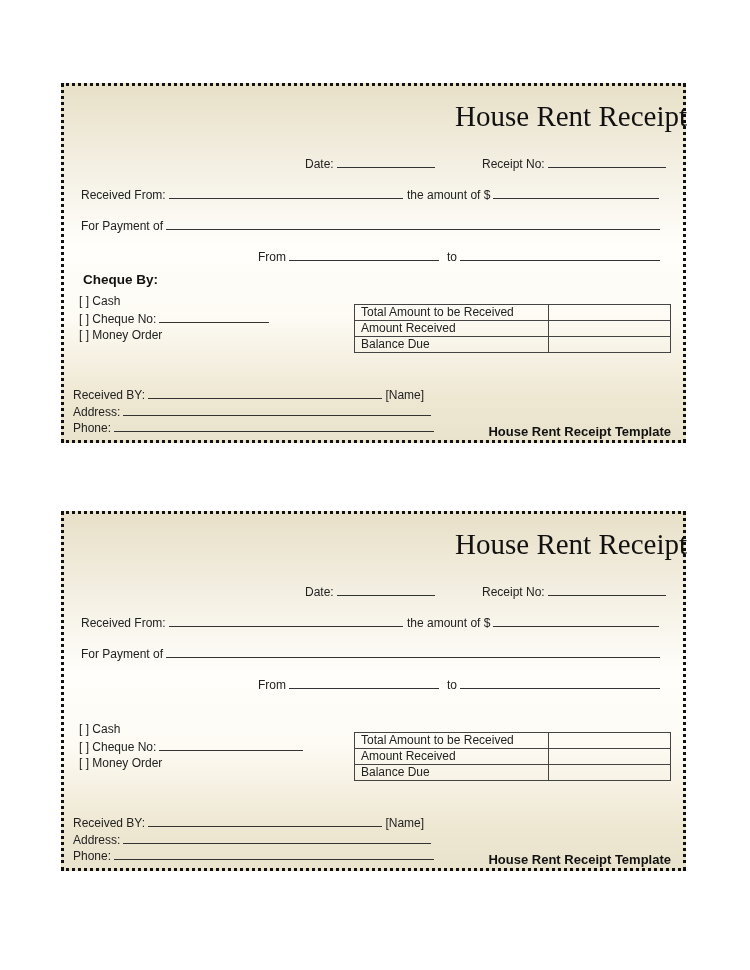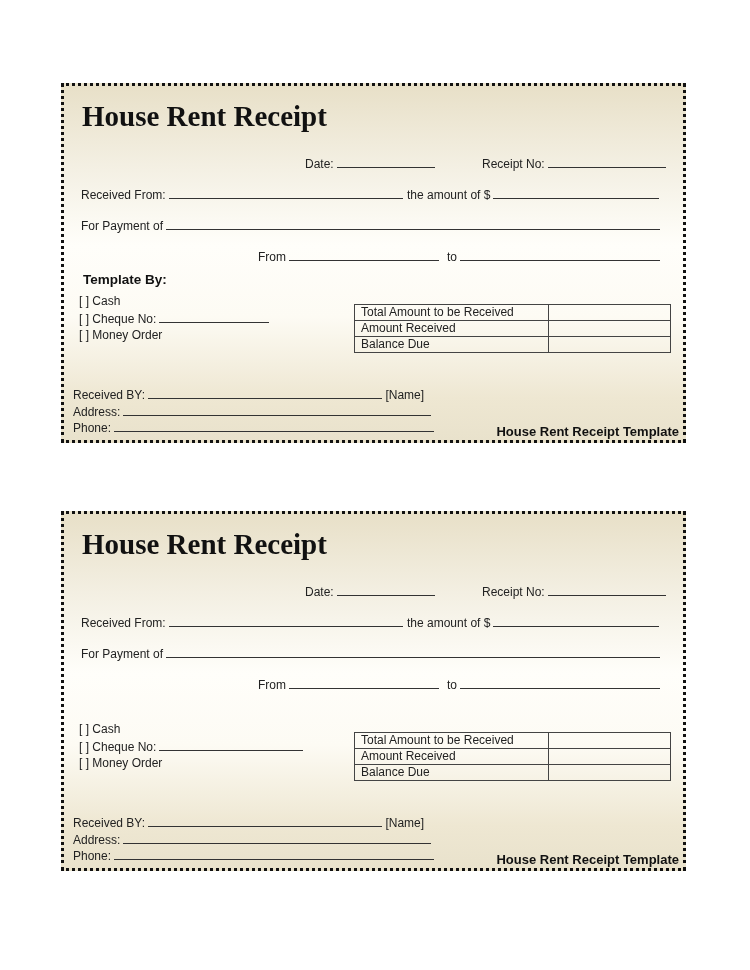--- a/index.html
+++ b/index.html
@@ -6,29 +6,29 @@
   body { width: 750px; height: 970px; position: relative; overflow: hidden;
          font-family: "Liberation Sans", sans-serif; color: #222; }
   .receipt {
     position: absolute; left: 61px; width: 625px; height: 360px;
     border: 3px dotted #111; box-sizing: border-box;
     background: linear-gradient(to bottom, #e8e0c8 0%, #f3efe2 22%, #fffefa 45%, #fdfbf4 65%, #eee7d2 88%, #e9e2cc 100%);
   }
   #receipt-1 { top: 83px; }
   #receipt-2 { top: 511px; }
   .abs { position: absolute; white-space: nowrap; font-size: 12px; line-height: 14px; text-align: center; }
-  .title { font-family: "Liberation Serif", serif; font-weight: bold; font-size: 29px;
-           line-height: 32px; left: 18px; width: 100%; text-align: left; top: 14px; position: absolute; color: #111; }
+  .title { font-family: "Liberation Serif", serif; font-weight: normal; font-size: 29px;
+           line-height: 32px; left: 4px; width: 100%; text-align: right; top: 14px; position: absolute; color: #111; }
   .line { display: inline-block; border-bottom: 1px solid #333; height: 11px; vertical-align: baseline; margin-left: 3px; }
   .payby { font-weight: bold; font-size: 13.5px; color: #111; }
   table.amounts { position: absolute; border-collapse: collapse; font-size: 12px; }
   table.amounts td { border: 1px solid #444; height: 15px; padding: 0 0 0 6px; line-height: 15px; }
   table.amounts td.label { width: 187px; }
   table.amounts td.val { width: 115px; }
-  .footer-tag { font-weight: bold; font-size: 13px; right: 4px; bottom: 1px; color: #111; margin-left: 44px; }
+  .footer-tag { font-weight: bold; font-size: 13px; right: 12px; bottom: 1px; color: #111; margin-left: 44px; }
 </style>
 </head>
 <body>
 
 <div class="receipt" id="receipt-1">
   <div class="title">House Rent Receipt</div>
 
   <div class="abs" style="left:241px; top:70px;">
     <span>Date:</span><span class="line" style="width:98px;"></span>
   </div>
@@ -47,21 +47,21 @@
     <span>For Payment of</span><span class="line" style="width:494px;"></span>
   </div>
 
   <div class="abs" style="left:194px; top:163px;">
     <span>From</span><span class="line" style="width:150px;"></span>
   </div>
   <div class="abs" style="left:383px; top:163px;">
     <span>to</span><span class="line" style="width:200px;"></span>
   </div>
 
-  <div class="abs payby" style="left:19px; top:187px;">Template By:</div>
+  <div class="abs payby" style="left:19px; top:187px;">Cheque By:</div>
   <div class="abs" style="left:15px; top:208px;">[ ] Cash</div>
   <div class="abs" style="left:15px; top:225px;">
     <span>[ ] Cheque No:</span><span class="line" style="width:110px;"></span>
   </div>
   <div class="abs" style="left:15px; top:242px;">[ ] Money Order</div>
 
   <table class="amounts" style="left:290px; top:218px;">
     <tbody>
         <tr>
       <td class="label">Total Amount to be Received</td>

